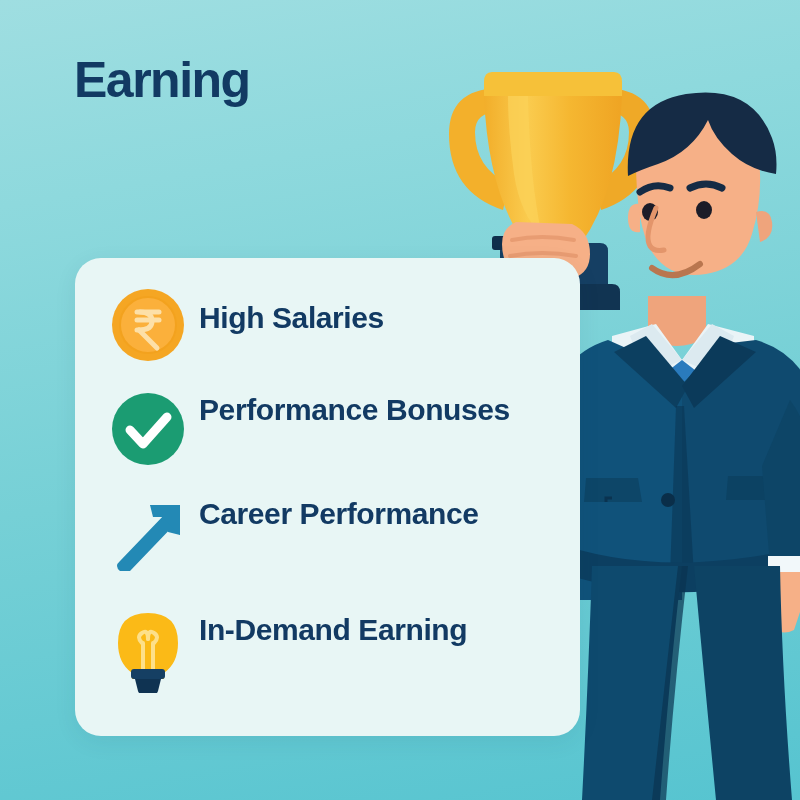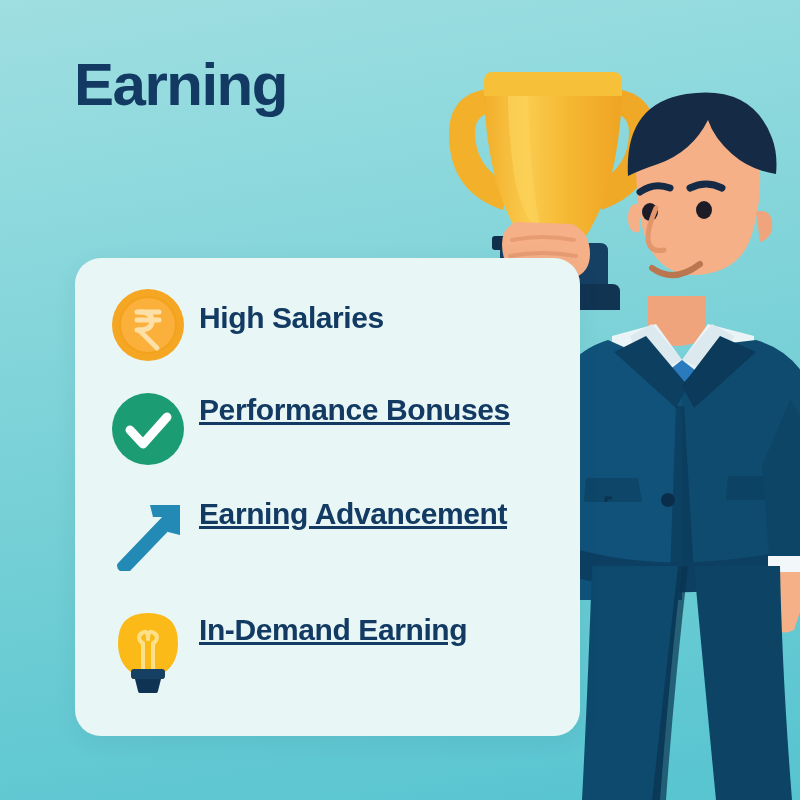--- a/index.html
+++ b/index.html
@@ -10,21 +10,21 @@
   }
   #poster{
     position:relative;width:800px;height:800px;overflow:hidden;
     background:linear-gradient(170deg,#9fdee1 0%,#8ed9dd 22%,#76d0d6 55%,#56c4d0 100%);
   }
 
   
   #title{
     position:absolute;left:74px;top:56px;width:420px;
     color:#123a63;
-    font-size:60px;font-weight:bold;line-height:0.98;
+    font-size:50px;font-weight:bold;line-height:0.98;
     letter-spacing:-1.5px;
   }
   #title .ln{display:block;}
 
   
   #card{
     position:absolute;left:75px;top:258px;width:505px;height:478px;
     background:#e8f6f5;border-radius:26px;
     box-shadow:0 6px 22px rgba(20,70,90,.08);
   }
@@ -40,21 +40,21 @@
   .ic{
     width:86px;min-width:86px;height:86px;
     display:flex;align-items:center;justify-content:center;
   }
   .row.r0 .ic,.row.r1 .ic{height:86px;}
   .lbl{
     color:#123a63;font-size:30px;font-weight:bold;
     line-height:1.17;letter-spacing:-0.4px;
     padding-top:18px;padding-left:8px;max-width:330px;
   }
-  .row.r1 .lbl,.row.r2 .lbl,.row.r3 .lbl{padding-top:6px;text-decoration:underline;}
+  .row.r1 .lbl,.row.r2 .lbl,.row.r3 .lbl{padding-top:6px;}
   .row.r2 .ic,.row.r3 .ic{margin-top:2px;}
 
   
   #person{position:absolute;left:0;top:0;width:800px;height:800px;pointer-events:none;}
 </style>
 </head>
 <body>
 
 <div id="poster">
 
@@ -196,21 +196,21 @@
       <div class="row r2">
         <div class="ic">
           <svg width="76" height="72" viewBox="0 0 76 72">
             <g fill="#2389B5">
               <path d="M10 62 L56 14 l10 10 l-46 48 q-6 6 -10 0 q-6 -5 0 -10 z"></path>
               <path d="M40 6 h30 v30 l-12 -3 l0 -15 l-15 0 z"></path>
               <path d="M40 6 h30 l0 30 l-30 -30 z"></path>
             </g>
           </svg>
         </div>
-        <div class="lbl">Earning Advancement</div>
+        <div class="lbl">Career Performance</div>
       </div>
 
       <div class="row r3">
         <div class="ic">
           <svg width="72" height="84" viewBox="0 0 72 84">
             <path d="M36 4 q30 0 30 30 q0 20 -14 30 l0 6 l-32 0 l0 -6 q-14 -10 -14 -30 q0 -30 30 -30 z" fill="#FBBA17"></path>
             <g fill="none" stroke="#FDE08A" stroke-width="4" stroke-linecap="round">
               <path d="M30 34 q-6 -6 0 -10 q6 -4 6 6"></path>
               <path d="M42 34 q6 -6 0 -10 q-6 -4 -6 6"></path>
               <path d="M31 34 l0 26"></path>

